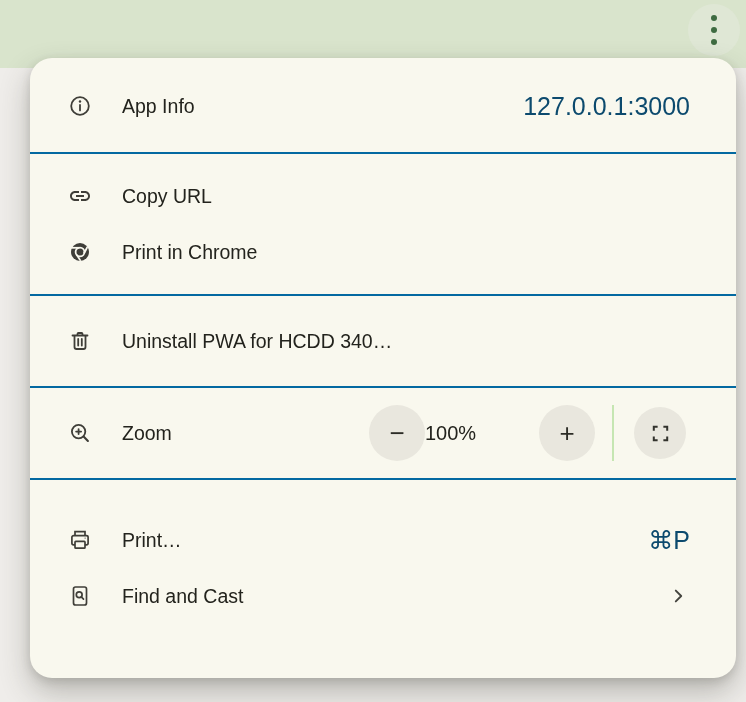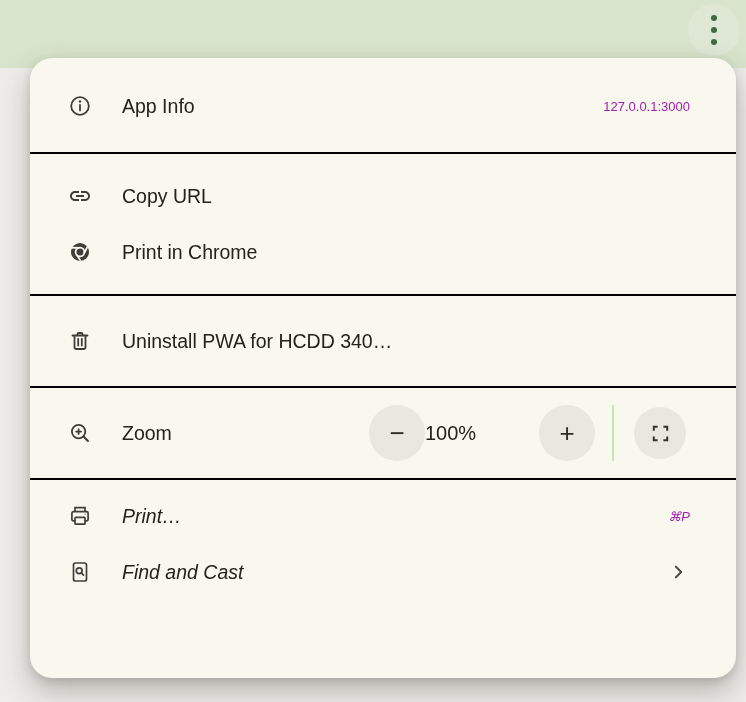--- a/index.html
+++ b/index.html
@@ -22,38 +22,38 @@
   .kebab-dots span{width:6px;height:6px;border-radius:50%;background:#3e6b41;display:block;}
 
   .menu{
     position:absolute;left:30px;top:58px;width:706px;height:620px;
     background:#f9f8ee;border-radius:22px;
     box-shadow:0 14px 30px rgba(55,55,45,.30),0 3px 10px rgba(55,55,45,.16);
     box-sizing:border-box;
     display:flex;flex-direction:column;
   }
   .section{box-sizing:border-box;}
-  .section + .section{border-top:2px solid #000000;}
+  .section + .section{border-top:2px solid #0369a1;}
   .sec-1{padding:20px 0 18px 0;}
   .sec-2{padding:14px 0;}
   .sec-3{padding:17px 0;}
   .sec-4{padding:17px 0;}
-  .sec-5{padding:8px 0;font-style:italic;}
+  .sec-5{padding:32px 0;}
 
   .row{
     height:56px;display:flex;align-items:center;
     padding:0 46px 0 38px;cursor:pointer;
   }
   .row-icon{width:24px;height:24px;flex:0 0 24px;margin-right:30px;color:#3f3e38;}
   .row-icon svg{display:block;width:24px;height:24px;}
   .row-label{
     font-size:19.5px;color:#23231d;white-space:nowrap;
   }
   .row-trailing{
-    margin-left:auto;font-size:13px;color:#a21caf;white-space:nowrap;
+    margin-left:auto;font-size:25px;color:#0c4a6e;white-space:nowrap;
   }
   .chevron{margin-left:auto;width:24px;height:24px;color:#44443e;}
   .chevron svg{display:block;width:24px;height:24px;}
 
   
   .row--zoom{padding-right:50px;}
   .zoom-controls{margin-left:auto;display:flex;align-items:center;}
   .zoom-btn{
     width:56px;height:56px;border-radius:50%;background:#e9e7de;border:none;
     display:flex;align-items:center;justify-content:center;

